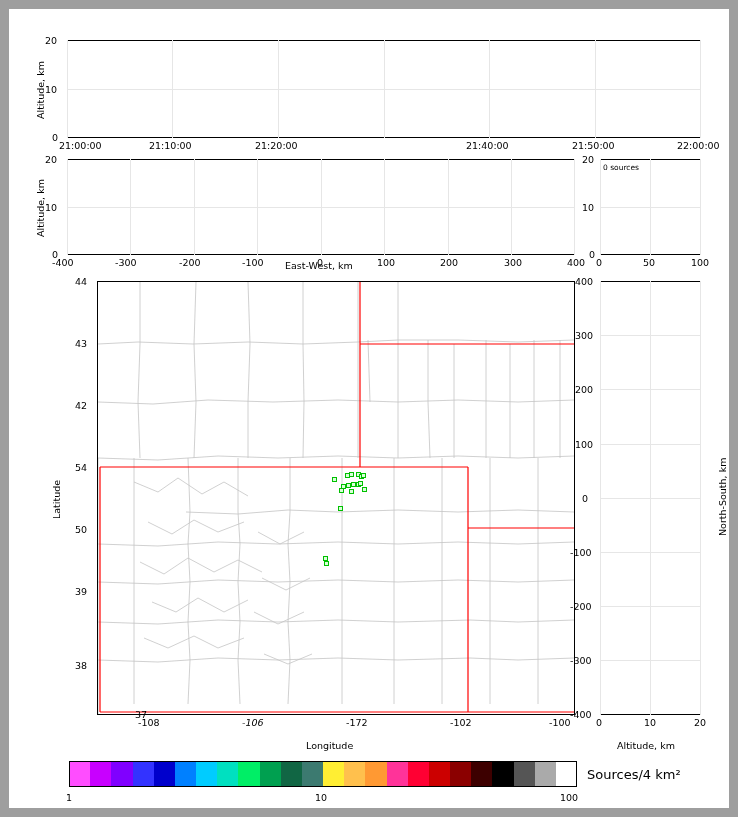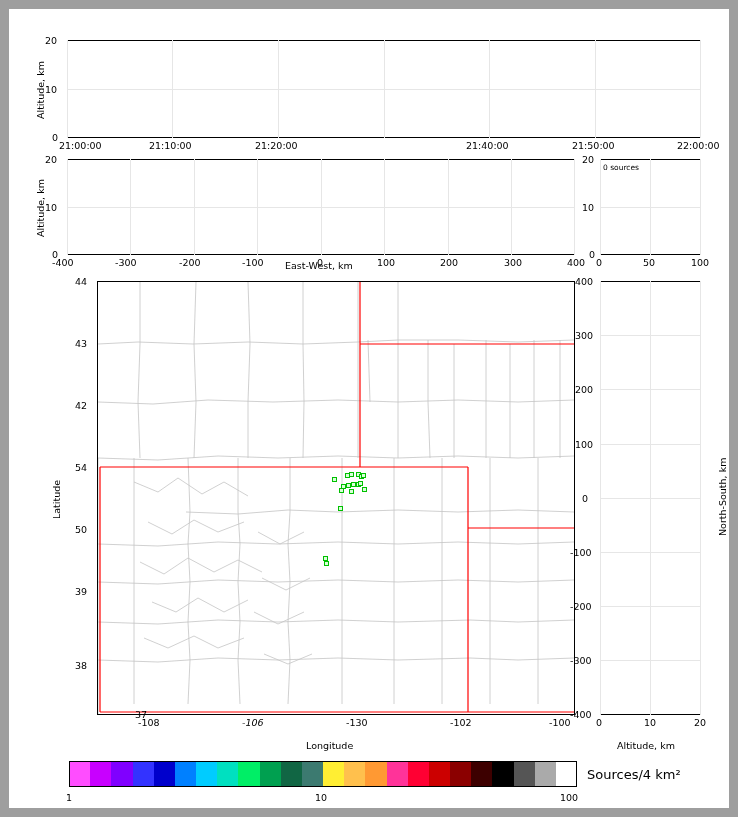--- a/index.html
+++ b/index.html
@@ -251,21 +251,21 @@
   <div class="tick-label" style="left:66px;top:329px;">43</div>
   <div class="tick-label" style="left:66px;top:391px;">42</div>
   <div class="tick-label" style="left:66px;top:453px;">54</div>
   <div class="tick-label" style="left:66px;top:515px;">50</div>
   <div class="tick-label" style="left:66px;top:577px;">39</div>
   <div class="tick-label" style="left:66px;top:639px;margin-top:12px;">38</div>
   <div class="tick-label" style="left:82px;top:700px;margin-left:44px;">37</div>
 
   <div class="tick-label" style="left:129px;top:708px;">-108</div>
   <div class="tick-label" style="left:233px;top:708px;font-style:italic;">-106</div>
-  <div class="tick-label" style="left:337px;top:708px;">-130</div>
+  <div class="tick-label" style="left:337px;top:708px;">-172</div>
   <div class="tick-label" style="left:441px;top:708px;">-102</div>
   <div class="tick-label" style="left:540px;top:708px;">-100</div>
 
   <div class="axis-label rot" style="left:42px;top:510px;">Latitude</div>
   <div class="axis-label" style="left:297px;top:731px;">Longitude</div>
 
   <div class="panel" id="p5" style="left:591px;top:272px;width:101px;height:434px;"></div>
 
   <div class="gridline" style="left:591px;top:272px;width:1px;height:434px;"></div>
   <div class="gridline" style="left:641px;top:272px;width:1px;height:434px;"></div>

